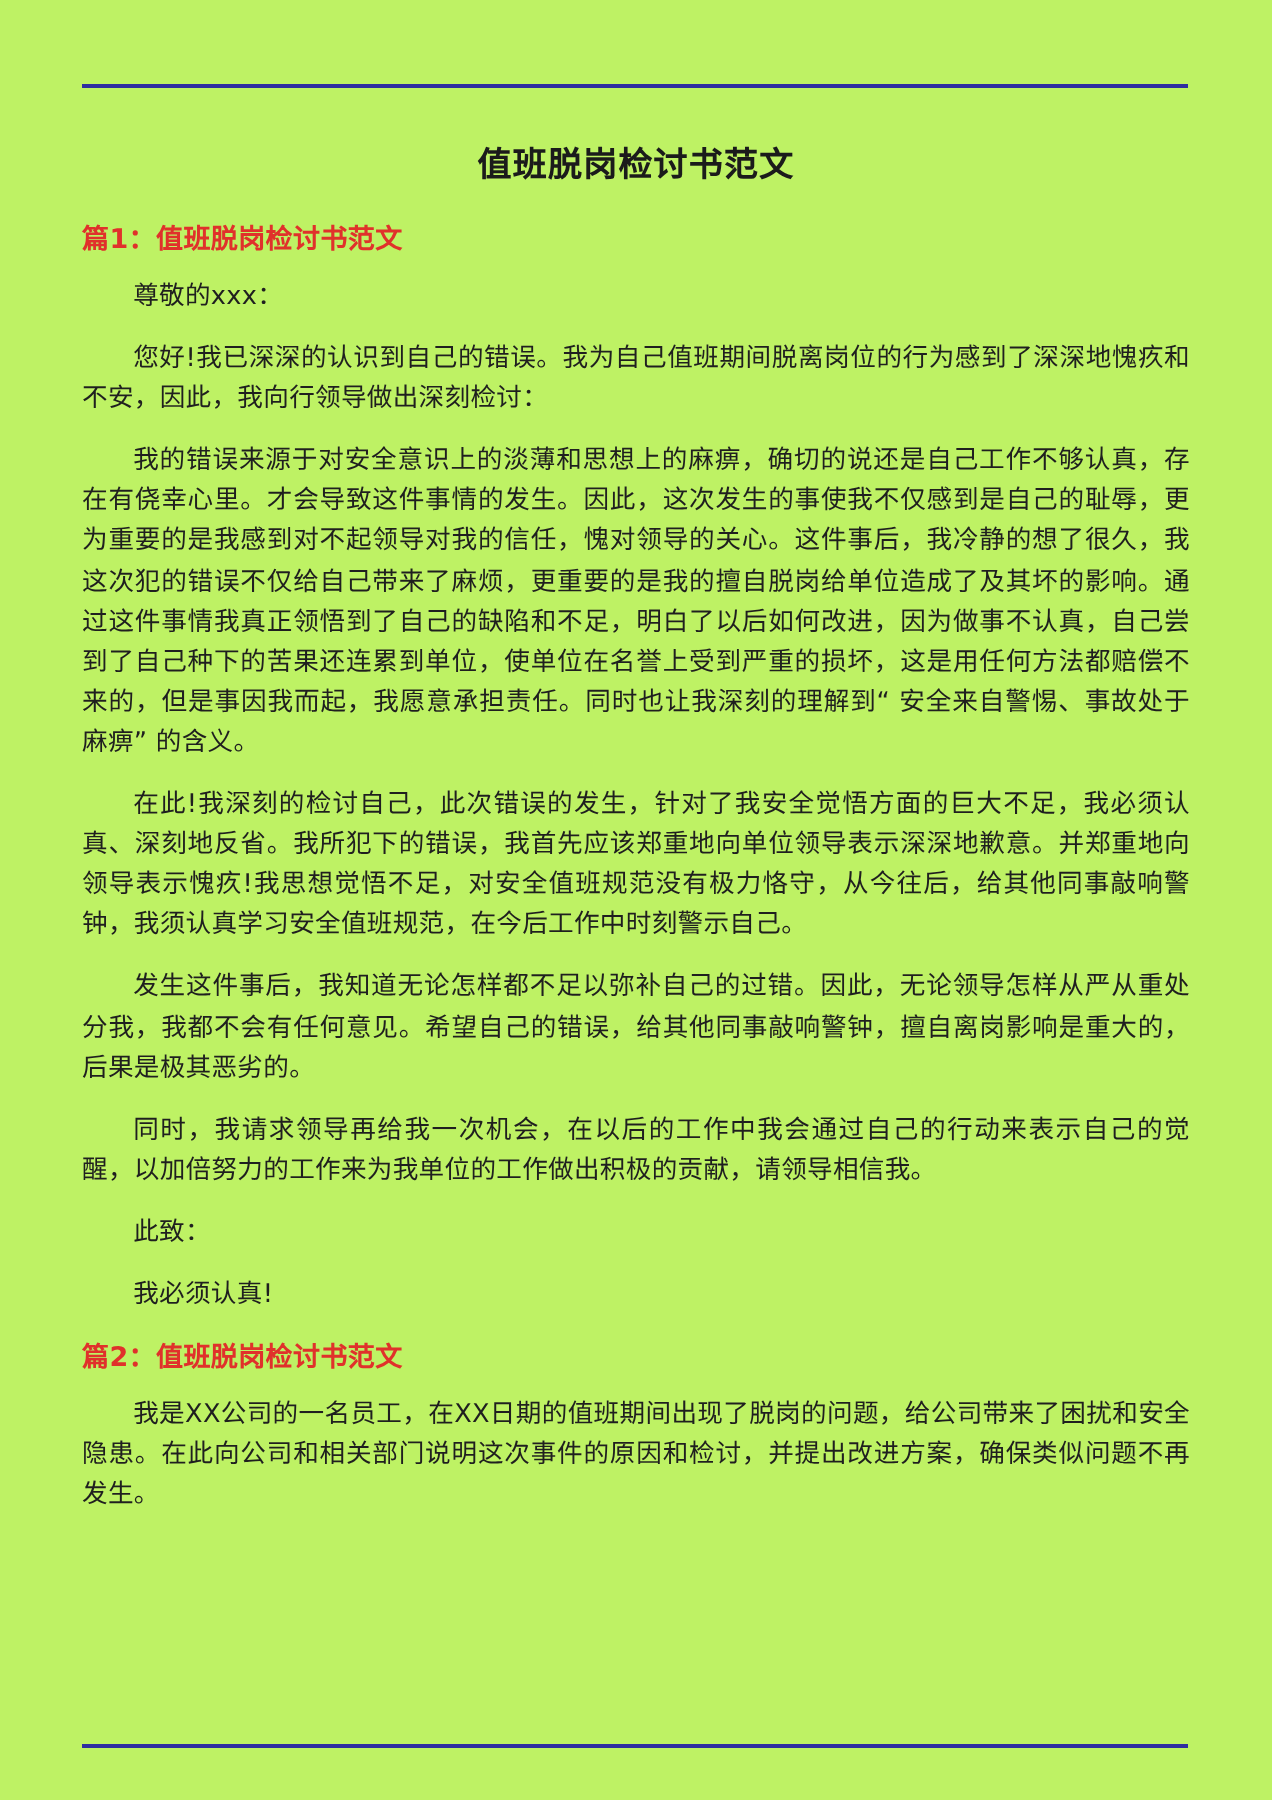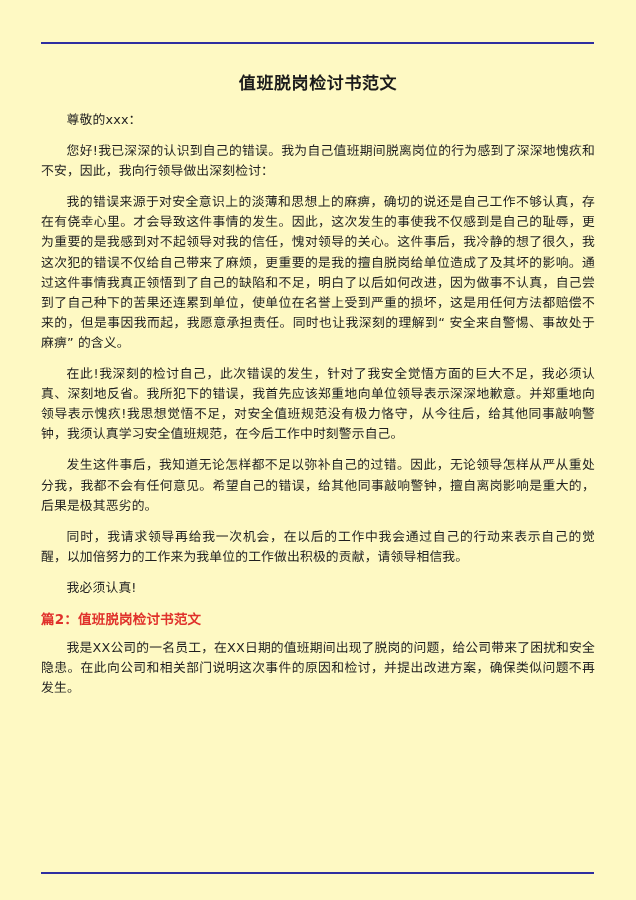--- a/index.html
+++ b/index.html
@@ -15,21 +15,21 @@
     font-family: "DejaVu Sans", "Liberation Sans", sans-serif;
     color: #222222;
     -webkit-font-smoothing: antialiased;
   }
 
   .page {
     position: relative;
     width: 636px;
     height: 900px;
     box-sizing: border-box;
-    background: #fef9c3;
+    background: #bef264;
   }
 
   
   .rule {
     position: absolute;
     left: 41px;
     width: 553px;
     height: 0;
     border: 0;
     border-top: 2px solid #2E2EA0;
@@ -92,33 +92,35 @@
 <body>
 
 <div class="page">
 
   <hr class="rule rule-top">
 
   <div class="content">
 
     <h1 class="doc-title">值班脱岗检讨书范文</h1>
 
+    <h2 class="section-heading">篇1：值班脱岗检讨书范文</h2>
 
     <p class="para">尊敬的xxx：</p>
 
     <p class="para">您好!我已深深的认识到自己的错误。我为自己值班期间脱离岗位的行为感到了深深地愧疚和不安，因此，我向行领导做出深刻检讨：</p>
 
     <p class="para">我的错误来源于对安全意识上的淡薄和思想上的麻痹，确切的说还是自己工作不够认真，存在有侥幸心里。才会导致这件事情的发生。因此，这次发生的事使我不仅感到是自己的耻辱，更为重要的是我感到对不起领导对我的信任，愧对领导的关心。这件事后，我冷静的想了很久，我这次犯的错误不仅给自己带来了麻烦，更重要的是我的擅自脱岗给单位造成了及其坏的影响。通过这件事情我真正领悟到了自己的缺陷和不足，明白了以后如何改进，因为做事不认真，自己尝到了自己种下的苦果还连累到单位，使单位在名誉上受到严重的损坏，这是用任何方法都赔偿不来的，但是事因我而起，我愿意承担责任。同时也让我深刻的理解到“ 安全来自警惕、事故处于麻痹” 的含义。</p>
 
     <p class="para">在此!我深刻的检讨自己，此次错误的发生，针对了我安全觉悟方面的巨大不足，我必须认真、深刻地反省。我所犯下的错误，我首先应该郑重地向单位领导表示深深地歉意。并郑重地向领导表示愧疚!我思想觉悟不足，对安全值班规范没有极力恪守，从今往后，给其他同事敲响警钟，我须认真学习安全值班规范，在今后工作中时刻警示自己。</p>
 
     <p class="para">发生这件事后，我知道无论怎样都不足以弥补自己的过错。因此，无论领导怎样从严从重处分我，我都不会有任何意见。希望自己的错误，给其他同事敲响警钟，擅自离岗影响是重大的，后果是极其恶劣的。</p>
 
     <p class="para">同时，我请求领导再给我一次机会，在以后的工作中我会通过自己的行动来表示自己的觉醒，以加倍努力的工作来为我单位的工作做出积极的贡献，请领导相信我。</p>
 
+    <p class="sign-line">此致：</p>
 
     <p class="sign-line">我必须认真!</p>
 
 
     <h2 class="section-heading heading2">篇2：值班脱岗检讨书范文</h2>
 
     <p class="para">我是XX公司的一名员工，在XX日期的值班期间出现了脱岗的问题，给公司带来了困扰和安全隐患。在此向公司和相关部门说明这次事件的原因和检讨，并提出改进方案，确保类似问题不再发生。</p>
 
   </div>
 

